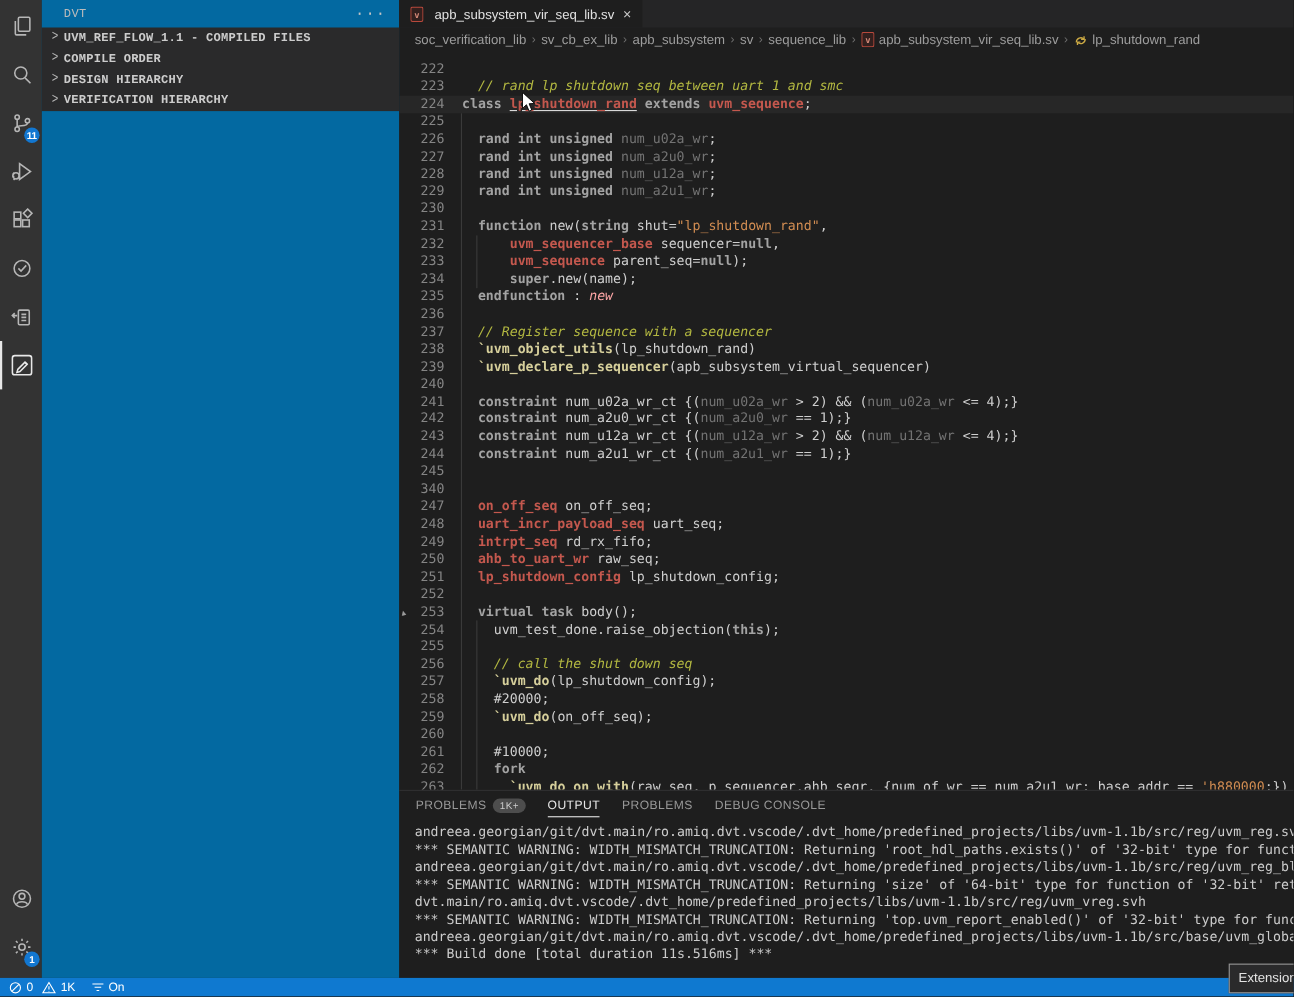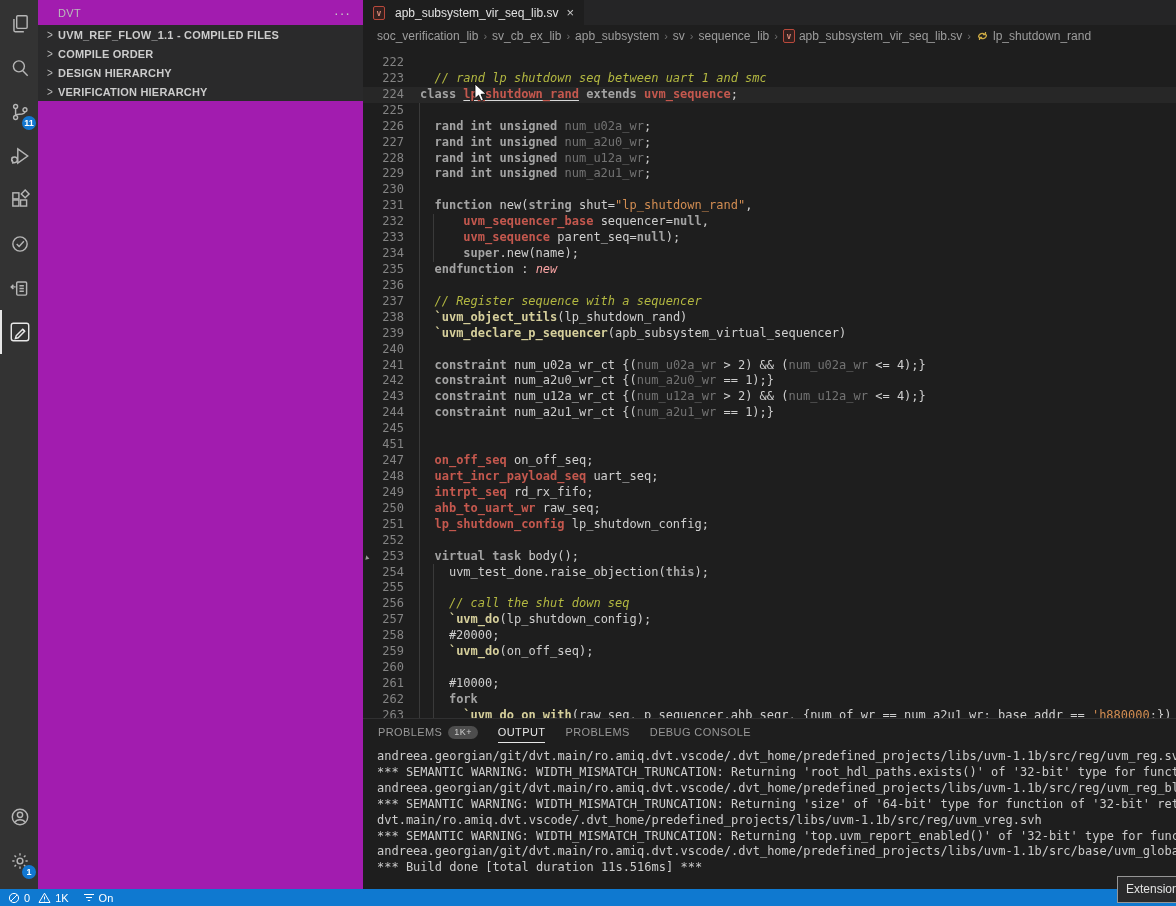--- a/index.html
+++ b/index.html
@@ -12,39 +12,39 @@
   .ab-item{width:38px;height:44px;display:flex;align-items:center;justify-content:center;
            position:relative;box-sizing:border-box;border-left:2px solid transparent;cursor:pointer;}
   .ab-item.active{border-left-color:#e8e8e8;}
   .ab-item svg{display:block;}
   .ab-spacer{flex:1;}
   .ab-badge{position:absolute;right:2px;bottom:4px;min-width:14px;height:14px;border-radius:8px;
             background:#1277d1;color:#fff;font-size:9px;font-weight:bold;line-height:14px;
             text-align:center;padding:0 2px;box-sizing:border-box;}
 
   
-  .sidebar{position:absolute;left:38px;top:0;width:325px;height:889px;background:#a21caf;}
+  .sidebar{position:absolute;left:38px;top:0;width:325px;height:889px;background:#0369a1;font-family:Liberation Mono, monospace;}
   .sidebar-header{height:25px;display:flex;align-items:center;padding:0 12px 0 20px;}
   .sidebar-title{font-size:11px;color:#bbbbbb;letter-spacing:0.3px;flex:1;}
   .sidebar-actions{color:#c5c5c5;font-size:14px;letter-spacing:1px;cursor:pointer;line-height:10px;}
   .tree{background:#2a2a2b;}
   .tree-item{height:19px;display:flex;align-items:center;padding-left:6px;cursor:pointer;}
   .tree-chevron{color:#b6b6b6;font-size:10px;width:12px;text-align:center;transform:scaleY(1.3);}
   .tree-label{color:#cccccc;font-size:11px;font-weight:bold;letter-spacing:0.2px;margin-left:2px;
               white-space:nowrap;overflow:hidden;}
 
   
   .editor{position:absolute;left:363px;top:0;width:813px;height:718px;background:#1e1e1e;}
   .tabbar{height:25px;background:#252526;display:flex;}
   .tab{display:flex;align-items:center;padding:0 10px;background:#1e1e1e;cursor:pointer;}
   .tab-label{font-size:12px;color:#e2e2e2;margin:0 8px 0 6px;}
   .tab-close{font-size:13px;color:#c8c8c8;cursor:pointer;line-height:12px;}
   .breadcrumbs{height:22px;display:flex;align-items:center;padding-left:14px;font-size:12px;color:#9d9d9d;
                white-space:nowrap;overflow:hidden;}
-  .bc-item{display:flex;align-items:center;cursor:pointer;}
+  .bc-item{display:flex;align-items:flex-end;cursor:pointer;}
   .bc-sep{color:#6f6f6f;margin:0 5px;font-size:11px;}
   .bc-icon{display:inline-flex;margin-right:4px;}
 
   .code{position:relative;height:671px;overflow:hidden;font-family:"DejaVu Sans Mono",monospace;
         font-size:12px;padding-top:8px;box-sizing:border-box;}
   .code-line{display:flex;height:15.93px;line-height:15.93px;white-space:pre;}
   .code-line.current{background:rgba(255,255,255,0.045);}
   .gutter{width:57px;flex:0 0 57px;text-align:right;padding-right:16px;box-sizing:border-box;
           color:#858585;position:relative;user-select:none;}
   .fold-marker{position:absolute;left:2px;top:1px;font-size:7px;color:#9a9a9a;transform:rotate(-14deg);}
@@ -261,21 +261,21 @@
       <div class="code-line"><span class="gutter">236</span><span class="code-text"></span></div>
       <div class="code-line"><span class="gutter">237</span><span class="code-text"><span class="tk-p">  </span><span class="tk-c">// Register sequence with a sequencer</span></span></div>
       <div class="code-line"><span class="gutter">238</span><span class="code-text"><span class="tk-p">  </span><span class="tk-m">`uvm_object_utils</span><span class="tk-p">(lp_shutdown_rand)</span></span></div>
       <div class="code-line"><span class="gutter">239</span><span class="code-text"><span class="tk-p">  </span><span class="tk-m">`uvm_declare_p_sequencer</span><span class="tk-p">(apb_subsystem_virtual_sequencer)</span></span></div>
       <div class="code-line"><span class="gutter">240</span><span class="code-text"></span></div>
       <div class="code-line"><span class="gutter">241</span><span class="code-text"><span class="tk-p">  </span><span class="tk-k">constraint </span><span class="tk-p">num_u02a_wr_ct {(</span><span class="tk-v">num_u02a_wr</span><span class="tk-p"> &gt; 2) &amp;&amp; (</span><span class="tk-v">num_u02a_wr</span><span class="tk-p"> &lt;= 4);}</span></span></div>
       <div class="code-line"><span class="gutter">242</span><span class="code-text"><span class="tk-p">  </span><span class="tk-k">constraint </span><span class="tk-p">num_a2u0_wr_ct {(</span><span class="tk-v">num_a2u0_wr</span><span class="tk-p"> == 1);}</span></span></div>
       <div class="code-line"><span class="gutter">243</span><span class="code-text"><span class="tk-p">  </span><span class="tk-k">constraint </span><span class="tk-p">num_u12a_wr_ct {(</span><span class="tk-v">num_u12a_wr</span><span class="tk-p"> &gt; 2) &amp;&amp; (</span><span class="tk-v">num_u12a_wr</span><span class="tk-p"> &lt;= 4);}</span></span></div>
       <div class="code-line"><span class="gutter">244</span><span class="code-text"><span class="tk-p">  </span><span class="tk-k">constraint </span><span class="tk-p">num_a2u1_wr_ct {(</span><span class="tk-v">num_a2u1_wr</span><span class="tk-p"> == 1);}</span></span></div>
       <div class="code-line"><span class="gutter">245</span><span class="code-text"></span></div>
-      <div class="code-line"><span class="gutter">451</span><span class="code-text"></span></div>
+      <div class="code-line"><span class="gutter">340</span><span class="code-text"></span></div>
       <div class="code-line"><span class="gutter">247</span><span class="code-text"><span class="tk-p">  </span><span class="tk-t">on_off_seq</span><span class="tk-p"> on_off_seq;</span></span></div>
       <div class="code-line"><span class="gutter">248</span><span class="code-text"><span class="tk-p">  </span><span class="tk-t">uart_incr_payload_seq</span><span class="tk-p"> uart_seq;</span></span></div>
       <div class="code-line"><span class="gutter">249</span><span class="code-text"><span class="tk-p">  </span><span class="tk-t">intrpt_seq</span><span class="tk-p"> rd_rx_fifo;</span></span></div>
       <div class="code-line"><span class="gutter">250</span><span class="code-text"><span class="tk-p">  </span><span class="tk-t">ahb_to_uart_wr</span><span class="tk-p"> raw_seq;</span></span></div>
       <div class="code-line"><span class="gutter">251</span><span class="code-text"><span class="tk-p">  </span><span class="tk-t">lp_shutdown_config</span><span class="tk-p"> lp_shutdown_config;</span></span></div>
       <div class="code-line"><span class="gutter">252</span><span class="code-text"></span></div>
       <div class="code-line"><span class="gutter"><span class="fold-marker">▲</span>253</span><span class="code-text"><span class="tk-p">  </span><span class="tk-k">virtual task </span><span class="tk-p">body();</span></span></div>
       <div class="code-line"><span class="gutter">254</span><span class="code-text"><span class="tk-p">    </span><span class="tk-p">uvm_test_done.raise_objection(</span><span class="tk-k">this</span><span class="tk-p">);</span></span></div>
       <div class="code-line"><span class="gutter">255</span><span class="code-text"></span></div>
       <div class="code-line"><span class="gutter">256</span><span class="code-text"><span class="tk-p">    </span><span class="tk-c">// call the shut down seq</span></span></div>

